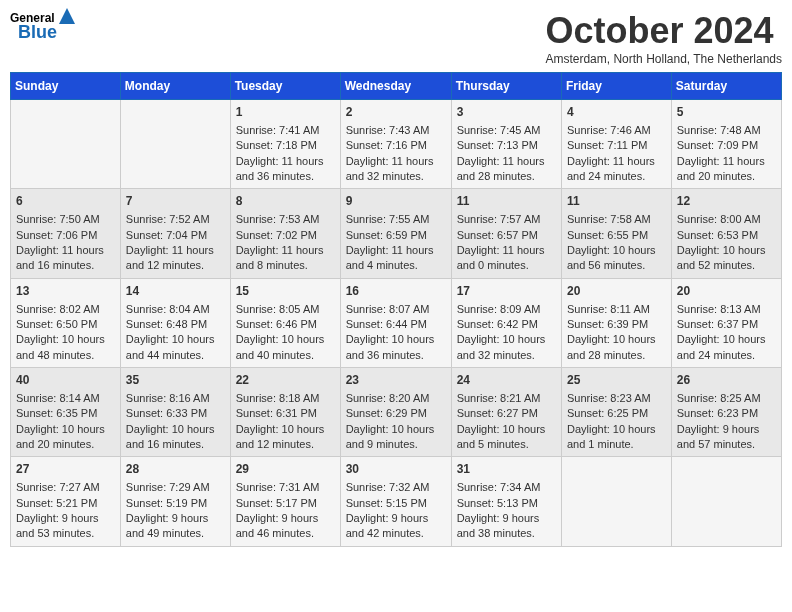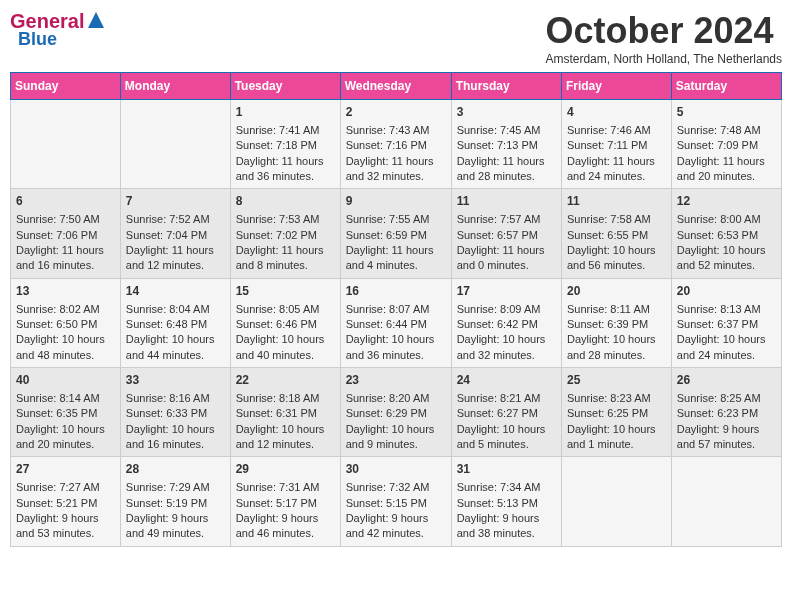--- a/index.html
+++ b/index.html
@@ -32,21 +32,21 @@
     .location {
       font-size: 12px;
       color: #333;
     }
     .calendar {
       width: 100%;
       border-collapse: collapse;
       font-size: 11px;
     }
     .calendar thead th {
-      background-color: #ec4899;
+      background-color: #1d4ed8;
       color: #fff;
       padding: 6px 4px;
       text-align: left;
       font-size: 12px;
       border: 1px solid #1a6bb5;
     }
     .calendar tbody td {
       vertical-align: top;
       padding: 4px 5px;
       border: 1px solid #ccc;
@@ -68,21 +68,21 @@
       margin-bottom: 2px;
     }
     .empty { background-color: #f5f5f5 !important; }
   </style>
 </head>
 <body>
 
 <div class="header">
   <div class="logo">
     <div style="display:flex;align-items:center;">
-      <span style="font-size:20px;font-weight:bold;color:#be185d;">General</span>
+      <span style="font-size:12px;font-weight:bold;color:#000000;">General</span>
       <svg width="20" height="20" viewBox="0 0 20 20" style="margin-left:2px;margin-top:-4px;">
         <polygon points="10,2 18,18 2,18" fill="#1a6bb5"></polygon>
       </svg>
     </div>
     <span style="font-size:18px;font-weight:bold;color:#1a6bb5;margin-top:-4px;margin-left:8px;">Blue</span>
   </div>
   <div class="title-area">
     <div class="month-title">October 2024</div>
     <div class="location">Amsterdam, North Holland, The Netherlands</div>
   </div>
@@ -123,21 +123,21 @@
         <td><span class="day-number">13</span>Sunrise: 8:02 AM<br>Sunset: 6:50 PM<br>Daylight: 10 hours and 48 minutes.</td>
         <td><span class="day-number">14</span>Sunrise: 8:04 AM<br>Sunset: 6:48 PM<br>Daylight: 10 hours and 44 minutes.</td>
         <td><span class="day-number">15</span>Sunrise: 8:05 AM<br>Sunset: 6:46 PM<br>Daylight: 10 hours and 40 minutes.</td>
         <td><span class="day-number">16</span>Sunrise: 8:07 AM<br>Sunset: 6:44 PM<br>Daylight: 10 hours and 36 minutes.</td>
         <td><span class="day-number">17</span>Sunrise: 8:09 AM<br>Sunset: 6:42 PM<br>Daylight: 10 hours and 32 minutes.</td>
         <td><span class="day-number">20</span>Sunrise: 8:11 AM<br>Sunset: 6:39 PM<br>Daylight: 10 hours and 28 minutes.</td>
         <td><span class="day-number">20</span>Sunrise: 8:13 AM<br>Sunset: 6:37 PM<br>Daylight: 10 hours and 24 minutes.</td>
       </tr>
       <tr>
         <td><span class="day-number">40</span>Sunrise: 8:14 AM<br>Sunset: 6:35 PM<br>Daylight: 10 hours and 20 minutes.</td>
-        <td><span class="day-number">33</span>Sunrise: 8:16 AM<br>Sunset: 6:33 PM<br>Daylight: 10 hours and 16 minutes.</td>
+        <td><span class="day-number">35</span>Sunrise: 8:16 AM<br>Sunset: 6:33 PM<br>Daylight: 10 hours and 16 minutes.</td>
         <td><span class="day-number">22</span>Sunrise: 8:18 AM<br>Sunset: 6:31 PM<br>Daylight: 10 hours and 12 minutes.</td>
         <td><span class="day-number">23</span>Sunrise: 8:20 AM<br>Sunset: 6:29 PM<br>Daylight: 10 hours and 9 minutes.</td>
         <td><span class="day-number">24</span>Sunrise: 8:21 AM<br>Sunset: 6:27 PM<br>Daylight: 10 hours and 5 minutes.</td>
         <td><span class="day-number">25</span>Sunrise: 8:23 AM<br>Sunset: 6:25 PM<br>Daylight: 10 hours and 1 minute.</td>
         <td><span class="day-number">26</span>Sunrise: 8:25 AM<br>Sunset: 6:23 PM<br>Daylight: 9 hours and 57 minutes.</td>
       </tr>
       <tr>
         <td><span class="day-number">27</span>Sunrise: 7:27 AM<br>Sunset: 5:21 PM<br>Daylight: 9 hours and 53 minutes.</td>
         <td><span class="day-number">28</span>Sunrise: 7:29 AM<br>Sunset: 5:19 PM<br>Daylight: 9 hours and 49 minutes.</td>
         <td><span class="day-number">29</span>Sunrise: 7:31 AM<br>Sunset: 5:17 PM<br>Daylight: 9 hours and 46 minutes.</td>

